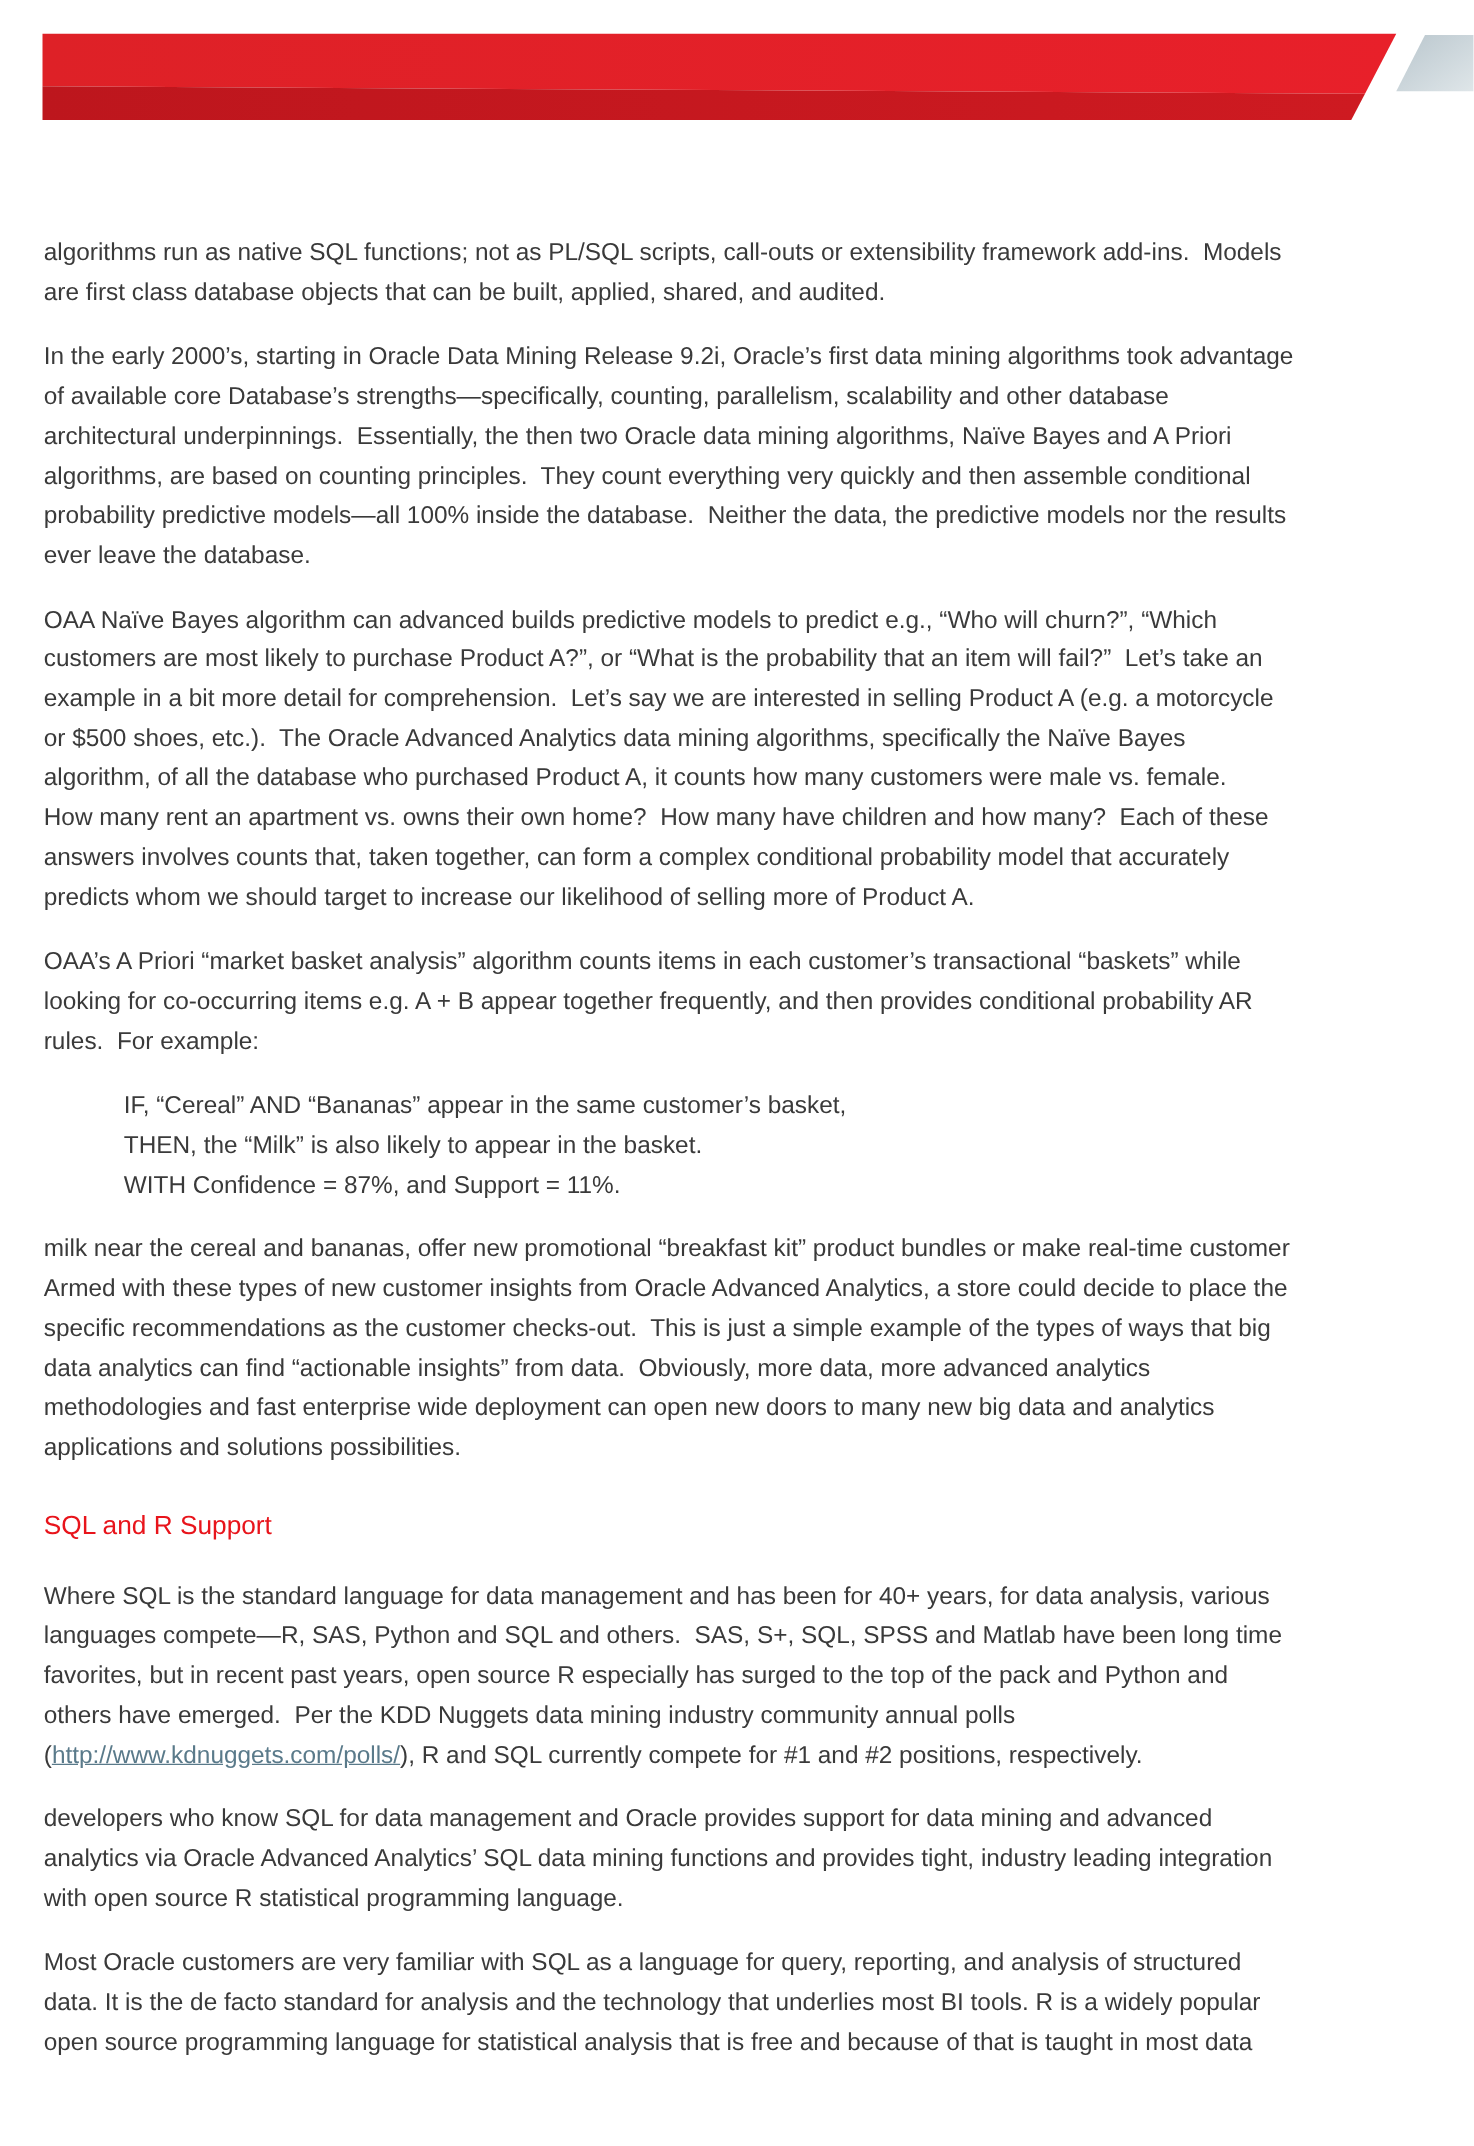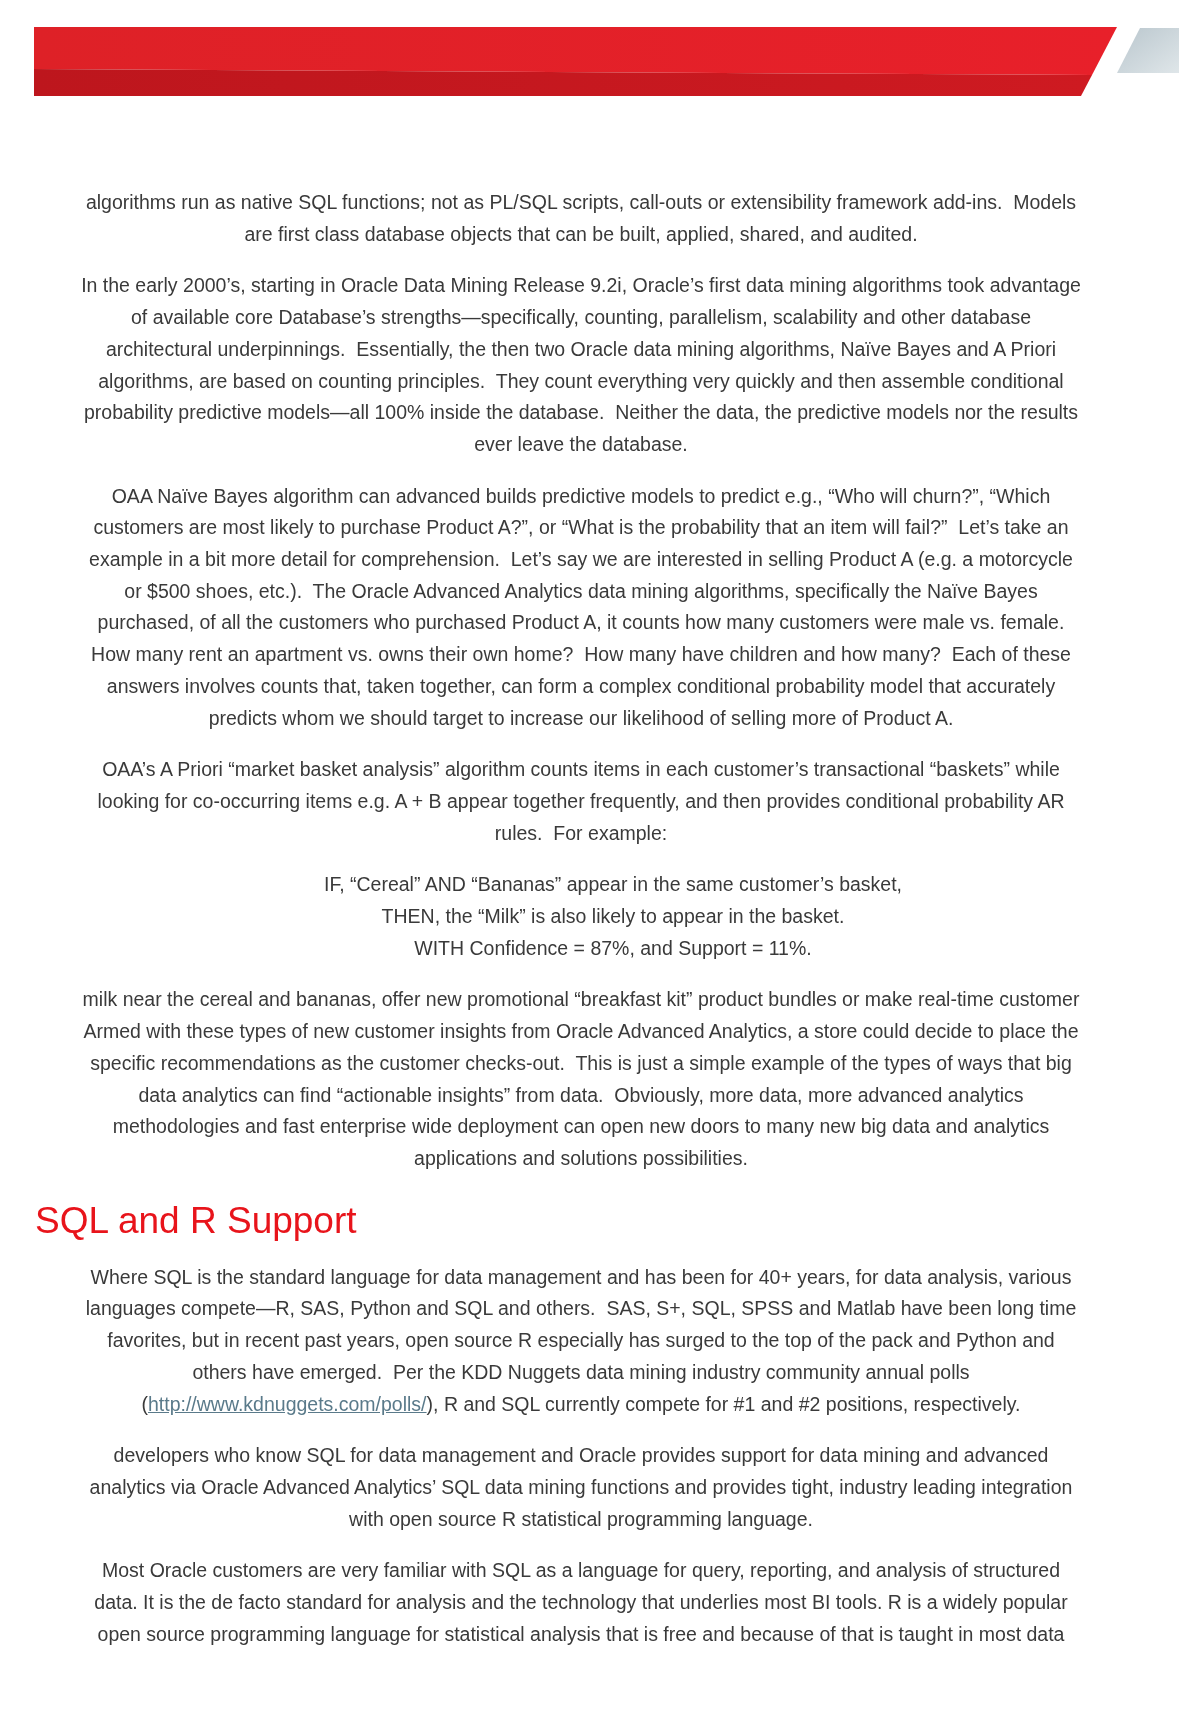--- a/index.html
+++ b/index.html
@@ -22,24 +22,24 @@
 
   .content {
     position: absolute;
     left: 35px;
     top: 187px;
     width: 1092px;
     font-size: 19.5px;
     line-height: 31.7px;
   }
   .para { margin: 0 0 20px 0; }
-  .line { white-space: pre; text-align: center; }
+  .line { white-space: pre; }
   .example-block { margin: 0 0 20px 64px; }
   .section-heading {
-    font-size: 37px;
+    font-size: 21px;
     font-weight: 400;
     line-height: 34px;
     color: var(--heading-red, #e8141b);
     margin: 29px 0 24px 0;
   }
   .hyperlink {
     color: var(--link, #5a7a8a);
     text-decoration: underline;
     cursor: pointer;
   }
@@ -83,21 +83,21 @@
         <div class="line">algorithms, are based on counting principles.  They count everything very quickly and then assemble conditional</div>
         <div class="line">probability predictive models—all 100% inside the database.  Neither the data, the predictive models nor the results</div>
         <div class="line">ever leave the database.</div>
       </div>
 
     <div class="para">
         <div class="line">OAA Naïve Bayes algorithm can advanced builds predictive models to predict e.g., “Who will churn?”, “Which</div>
         <div class="line">customers are most likely to purchase Product A?”, or “What is the probability that an item will fail?”  Let’s take an</div>
         <div class="line">example in a bit more detail for comprehension.  Let’s say we are interested in selling Product A (e.g. a motorcycle</div>
         <div class="line">or $500 shoes, etc.).  The Oracle Advanced Analytics data mining algorithms, specifically the Naïve Bayes</div>
-        <div class="line">purchased, of all the customers who purchased Product A, it counts how many customers were male vs. female.</div>
+        <div class="line">algorithm, of all the database who purchased Product A, it counts how many customers were male vs. female.</div>
         <div class="line">How many rent an apartment vs. owns their own home?  How many have children and how many?  Each of these</div>
         <div class="line">answers involves counts that, taken together, can form a complex conditional probability model that accurately</div>
         <div class="line">predicts whom we should target to increase our likelihood of selling more of Product A.</div>
       </div>
 
     <div class="para">
         <div class="line">OAA’s A Priori “market basket analysis” algorithm counts items in each customer’s transactional “baskets” while</div>
         <div class="line">looking for co-occurring items e.g. A + B appear together frequently, and then provides conditional probability AR</div>
         <div class="line">rules.  For example:</div>
       </div>

